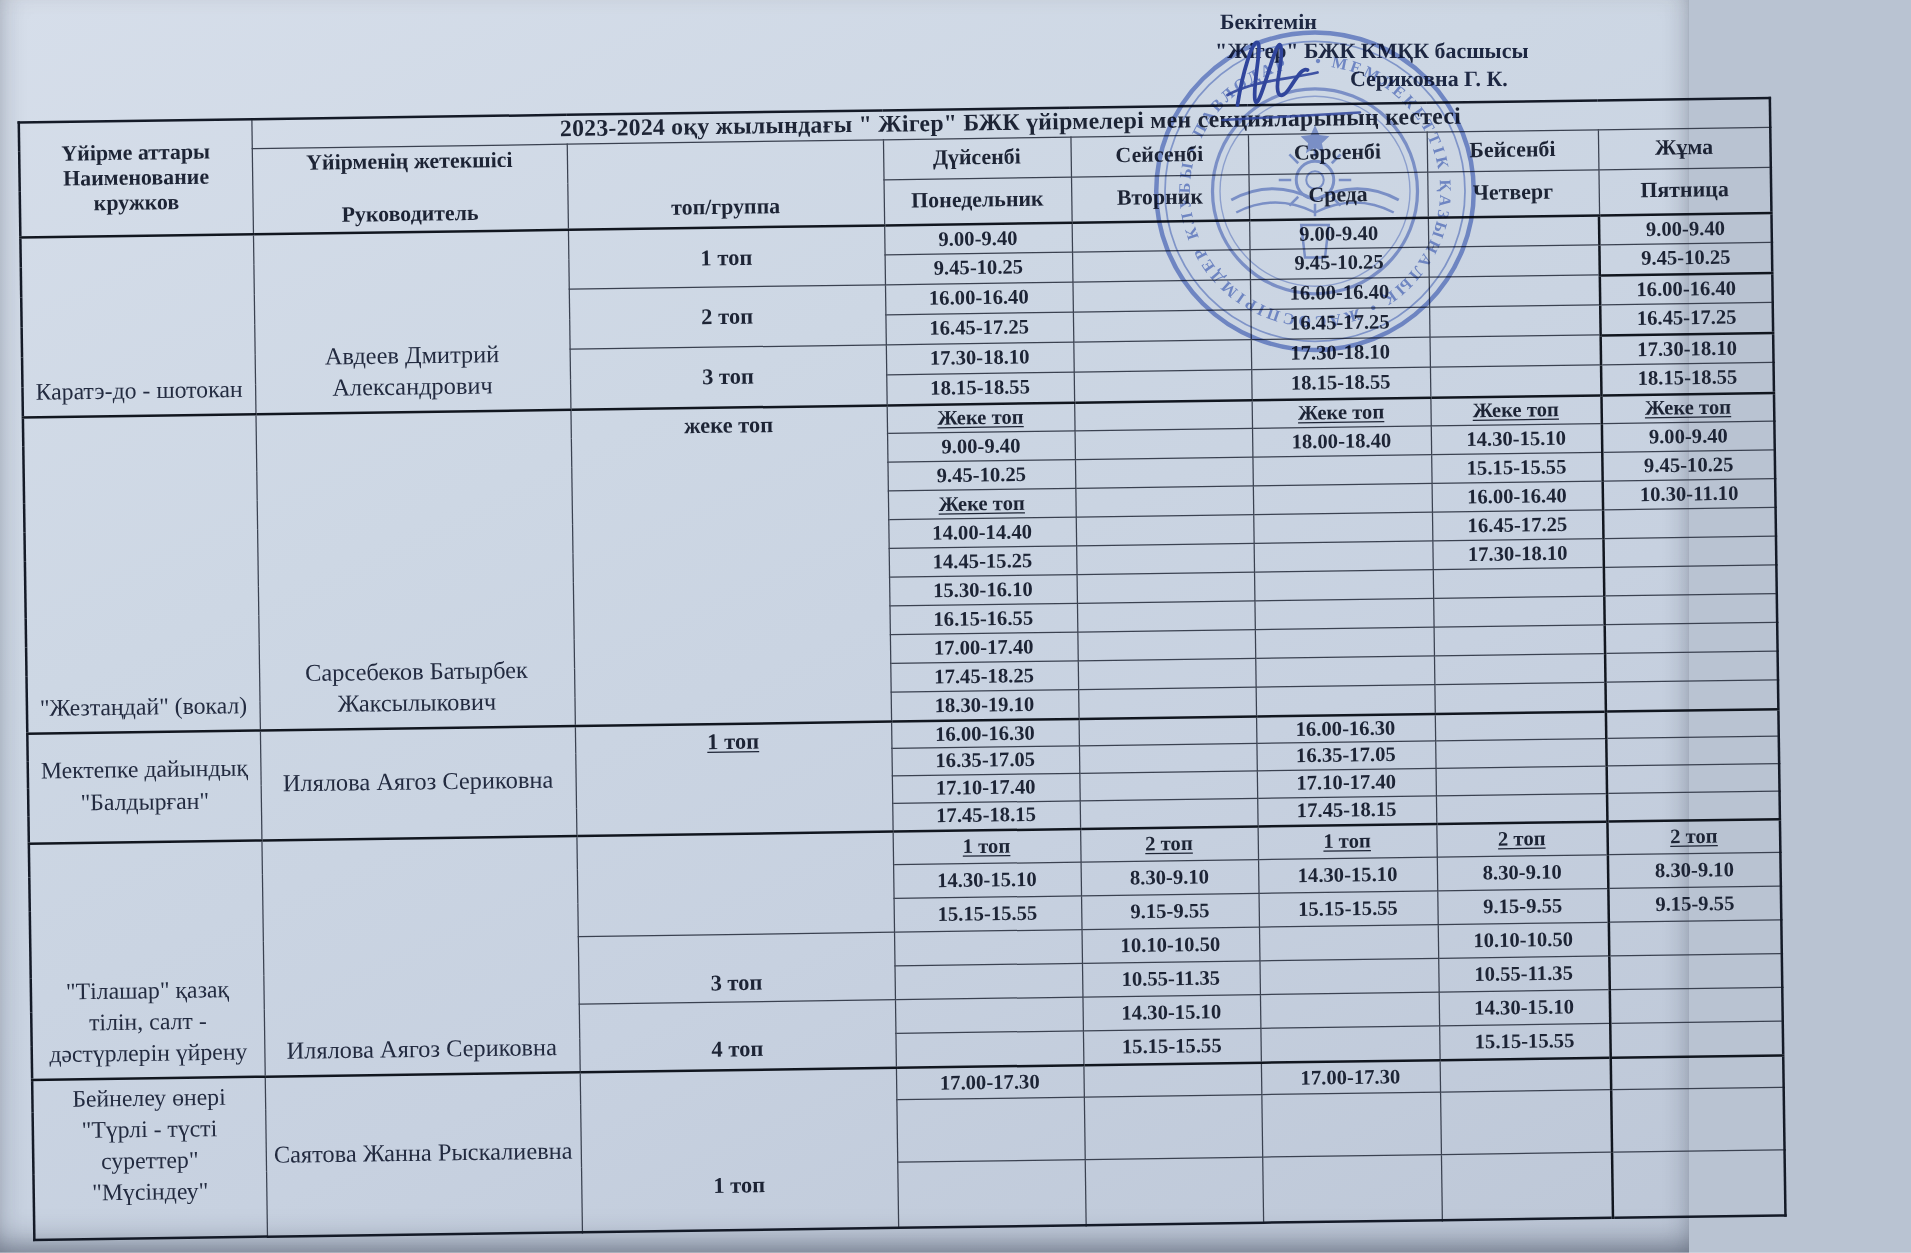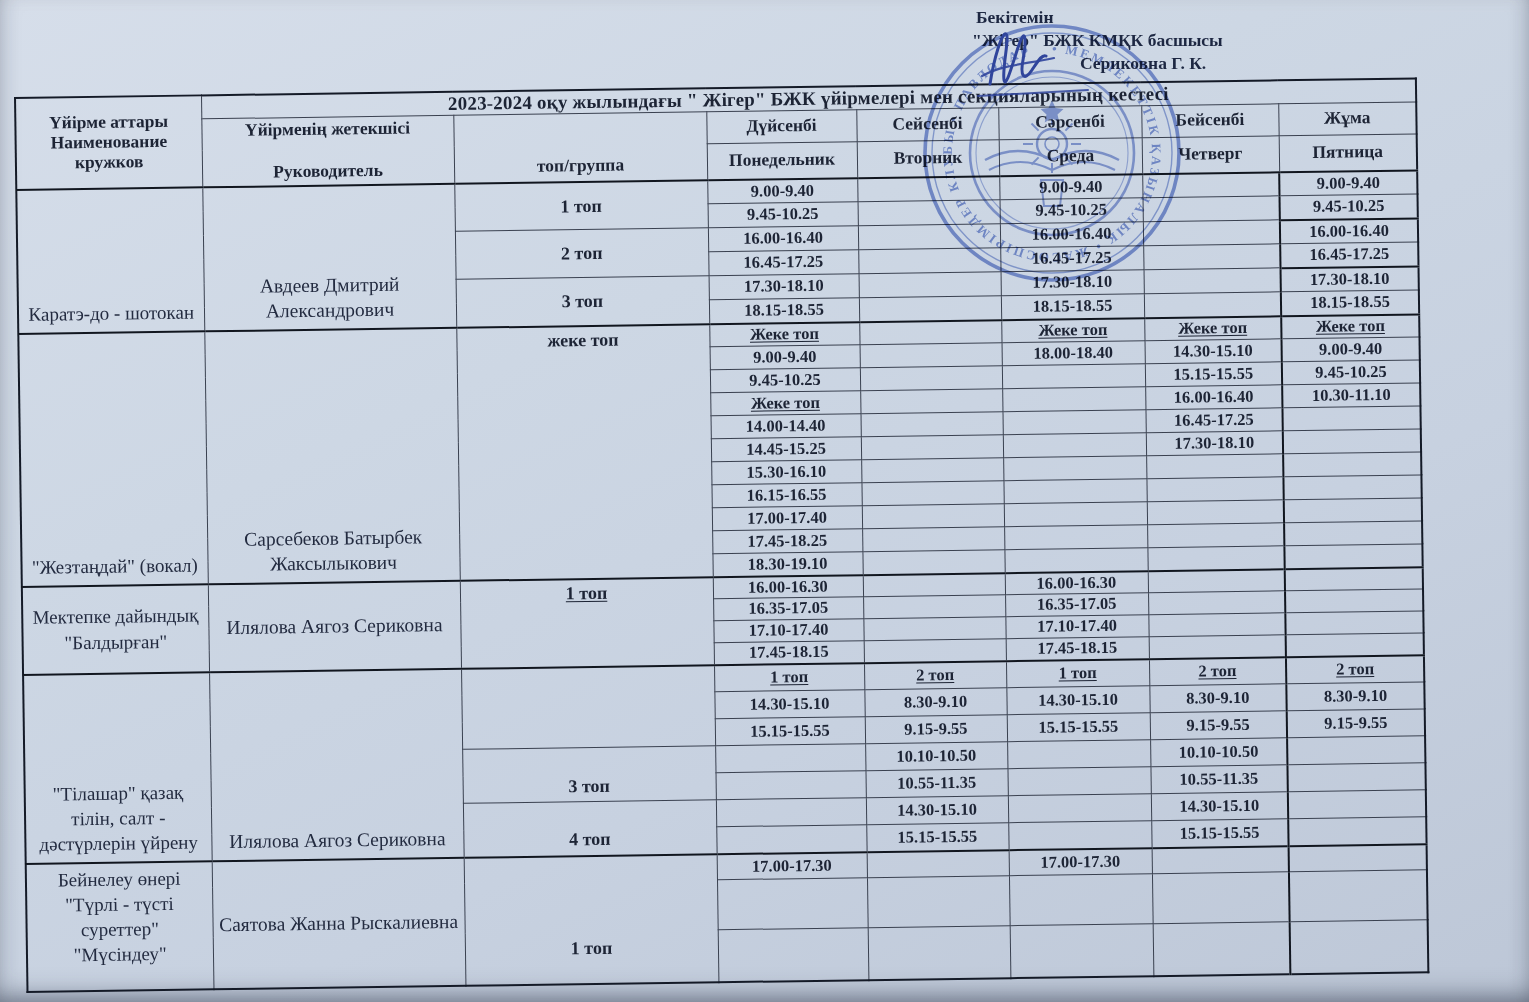--- a/index.html
+++ b/index.html
@@ -1,17 +1,17 @@
 <!DOCTYPE html>
 <html><head>
 <meta charset="utf-8">
 <style>
   html,body{margin:0;padding:0;}
   body{width:1529px;height:1002px;overflow:hidden;background:#b9c3d2;}
-  .photo{position:relative;width:1529px;height:1002px;
+  .photo{position:relative;width:1351px;height:1002px;
     background:linear-gradient(155deg,#d6deea 0%,#cdd7e4 35%,#c7d1e0 65%,#bdc7d7 100%);
     font-family:"Liberation Serif","DejaVu Serif",serif;color:#1d2435;}
   .photo::after{content:"";position:absolute;inset:0;pointer-events:none;
     box-shadow:inset 0 -16px 24px -10px rgba(35,44,62,.5),
                inset -10px 0 26px -16px rgba(35,44,62,.28),
                inset 12px 0 30px -20px rgba(35,44,62,.22),
                inset 0 10px 20px -14px rgba(255,255,255,.35);}
   
   .approval{position:absolute;left:972px;top:6px;font-size:17.5px;font-weight:bold;
     color:#1d2742;line-height:1.32;white-space:nowrap;}

